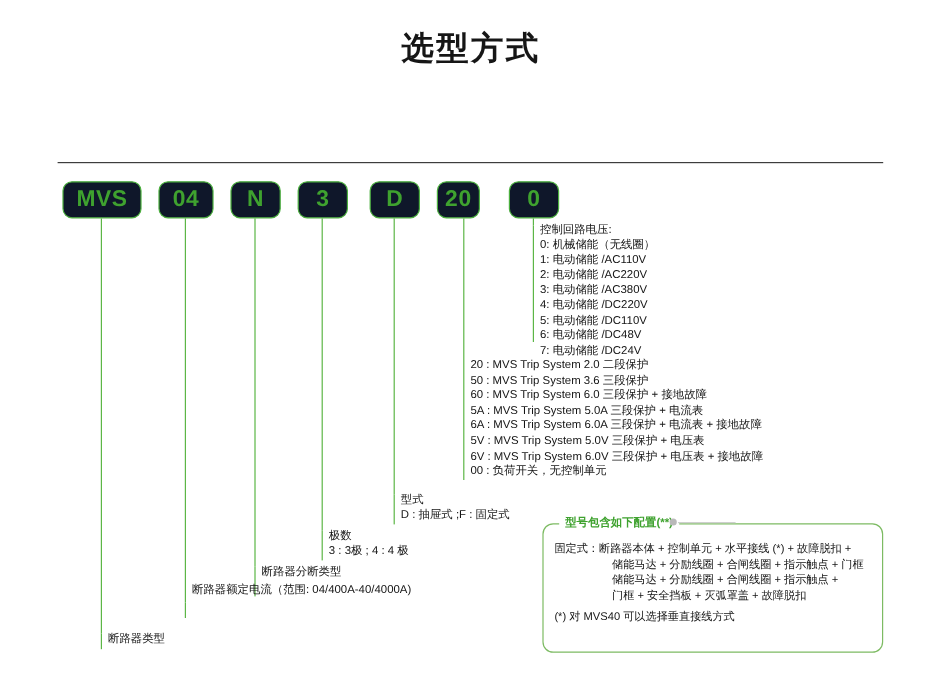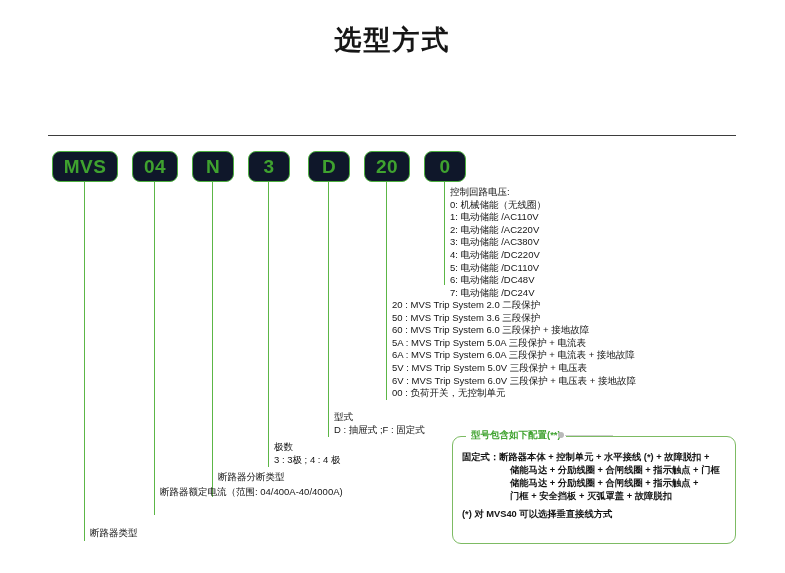--- a/index.html
+++ b/index.html
@@ -73,21 +73,21 @@
   .cfg-dot{
     position:absolute;left:558px;top:432px;width:6px;height:6px;
     border-radius:50%;background:#b9b9b9;
   }
   .cfg-dotline{
     position:absolute;left:565px;top:434.5px;width:48px;height:1.5px;
     background:#cfcfcf;
   }
   .cfg-body{
     position:absolute;left:462px;top:451px;width:268px;
-    font-size:9.3px;line-height:13px;color:#141414;font-weight:bold;
+    font-size:9.3px;line-height:13px;color:#141414;
   }
   .cfg-body .line{white-space:nowrap;}
   .cfg-body .ind{padding-left:48px;}
   .cfg-note{margin-top:5px;white-space:nowrap;}
 
   
   .bottom-cut{
     position:absolute;left:0;top:566px;width:785px;
     text-align:center;font-size:9px;color:#f2f2f2;
     white-space:nowrap;overflow:hidden;height:7px;
@@ -100,21 +100,21 @@
 
   <div class="page-title">选型方式</div>
 
   <div class="top-rule"></div>
 
   <div class="code-box" id="cb0" style="left: 52px; width: 66px;">MVS</div>
   <div class="code-box" id="cb1" style="left: 132px; width: 46px;">04</div>
   <div class="code-box" id="cb2" style="left: 192px; width: 42px;">N</div>
   <div class="code-box" id="cb3" style="left: 248px; width: 42px;">3</div>
   <div class="code-box" id="cb4" style="left: 308px; width: 42px;">D</div>
-  <div class="code-box" id="cb5" style="left: 364px; width: 46px;">20</div>
+  <div class="code-box" id="cb5" style="left: 364px; width: 36px;">20</div>
   <div class="code-box" id="cb6" style="left: 424px; width: 42px;">0</div>
 
   <div class="leader" style="left:84px;top:182px;height:346px;"></div>
   <div class="leader" style="left:154px;top:182px;height:320px;"></div>
   <div class="leader" style="left:212px;top:182px;height:290px;"></div>
   <div class="leader" style="left:268px;top:182px;height:260px;"></div>
   <div class="leader" style="left:328px;top:182px;height:230px;"></div>
   <div class="leader" style="left:386px;top:182px;height:118px;"></div>
   <div class="leader" style="left:444px;top:182px;height:6px;"></div>
 

